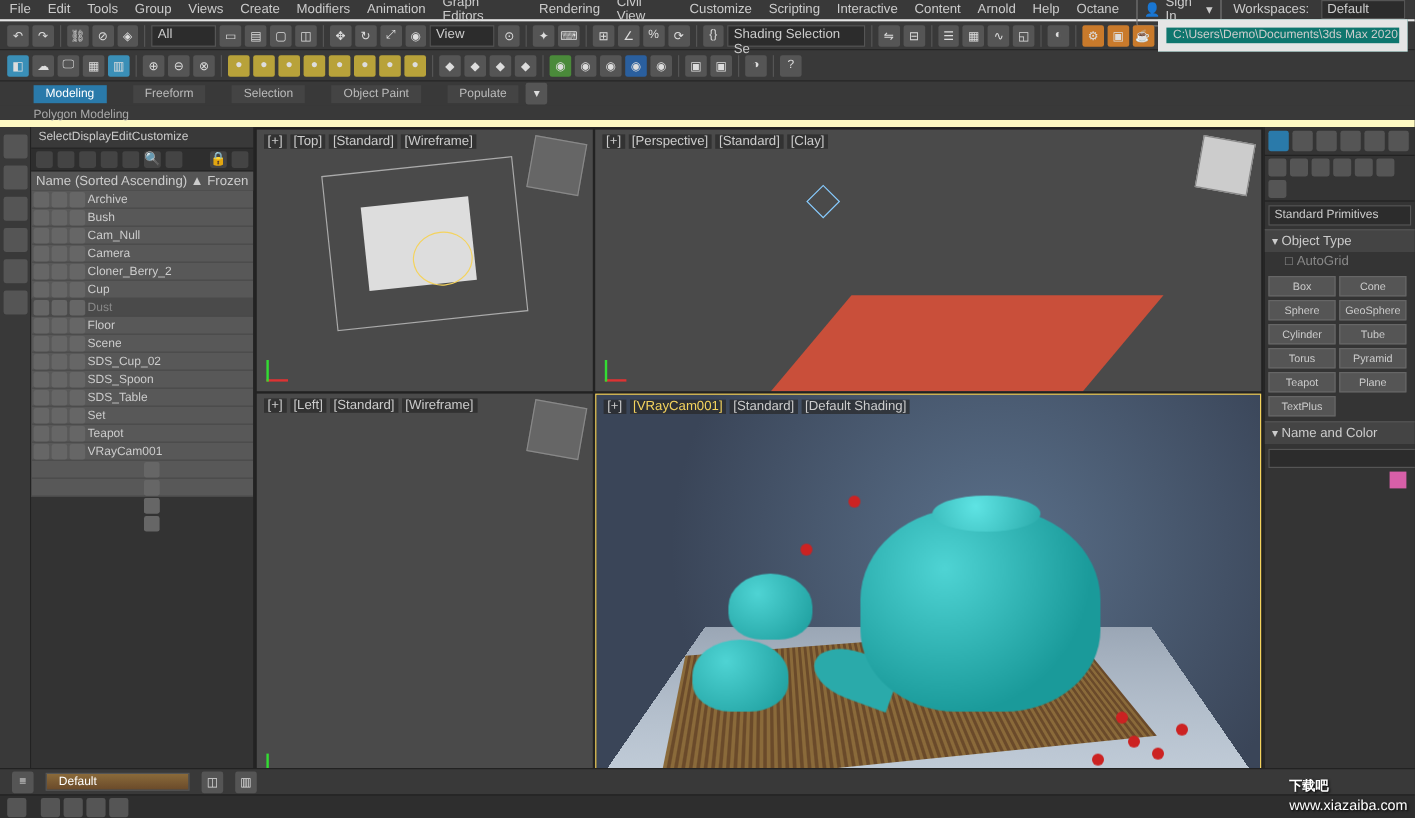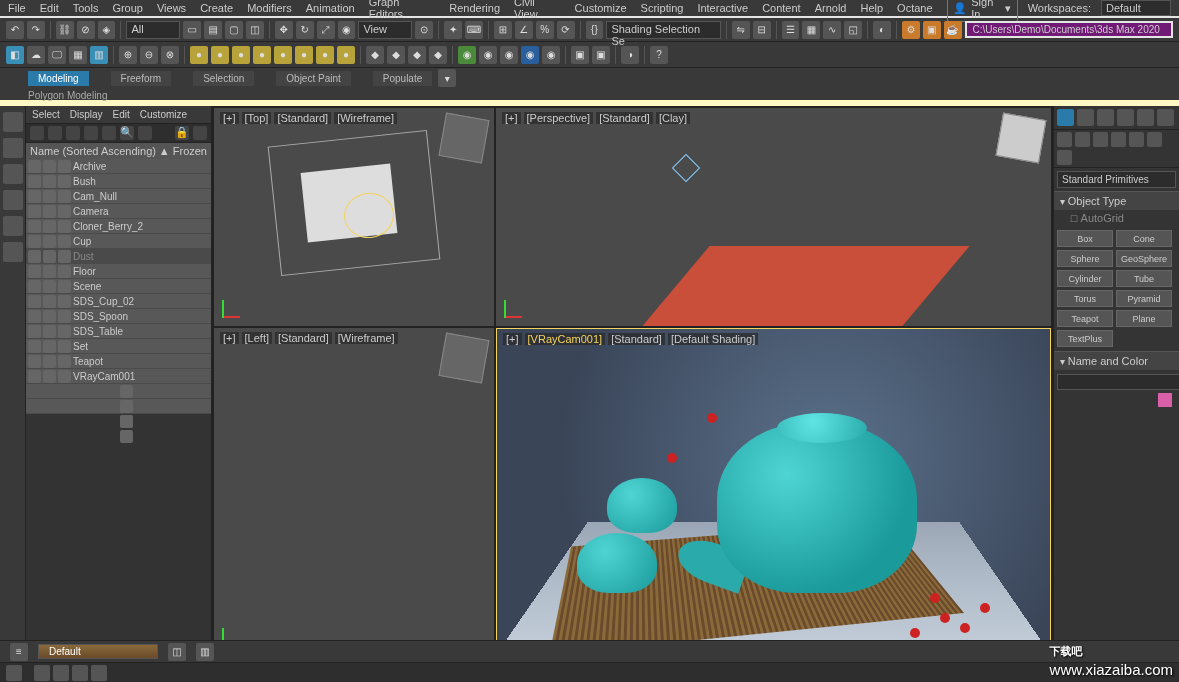--- a/index.html
+++ b/index.html
@@ -13,35 +13,35 @@
 .toolbar { display: flex; align-items: center; gap: 3px; padding: 3px 6px; background: #393939; border-bottom: 1px solid #222; flex-wrap: nowrap; height: 24px; }
 .toolbar.row2 { height: 26px; }
 .tb-icon { width: 18px; height: 18px; background: #555; border-radius: 2px; display: flex; align-items: center; justify-content: center; font-size: 10px; color: #ddd; }
 .tb-icon.accent { background: #3a8fb7; }
 .tb-icon.orange { background: #c97a2b; }
 .tb-icon.blue { background: #2a5f9e; }
 .tb-icon.green { background: #4a8a3a; }
 .tb-icon.yellow { background: #b8a23a; }
 .tb-sel { background: #2c2c2c; border: 1px solid #555; padding: 1px 4px; height: 18px; min-width: 54px; }
 .sep { width: 1px; height: 18px; background: #555; margin: 0 2px; }
-.pathbox { background: #701a75; border: 2px solid #e5e5e5; padding: 1px 6px; margin-left: auto; width: 210px; font-size: 10px; overflow: hidden; white-space: nowrap; }
+.pathbox { background: #0f766e; border: 7px solid #e5e5e5; padding: 1px 6px; margin-left: auto; width: 210px; font-size: 10px; overflow: hidden; white-space: nowrap; }
 
 
 .modetabs { display: flex; gap: 2px; padding: 2px 8px; background: #393939; height: 20px; align-items: center; }
 .modetab { padding: 2px 10px; background: #444; color: #bbb; font-size: 10px; margin-left: 20px; }
 .modetab.active { background: #2a7aaa; color: #fff; }
 .ribbon-sub { padding: 2px 28px; background: #393939; border-bottom: 6px solid #fef9c3; height: 18px; font-size: 10px; color: #aaa; }
 
 
 .main { display: flex; height: 550px; background: #2b2b2b; }
 .leftcol { width: 26px; background: #393939; display: flex; flex-direction: column; gap: 6px; padding: 6px 3px; border-right: 1px solid #222; }
 .leftcol .li { width: 20px; height: 20px; background: #555; border-radius: 2px; }
 
 .scene-panel { width: 186px; background: #333; border-right: 1px solid #222; display: flex; flex-direction: column; }
-.scene-tabs { display: flex; gap: 10px; padding: 3px 6px; background: #393939; border-bottom: 1px solid #222; }
+.scene-tabs { display: flex; padding: 3px 6px; background: #393939; border-bottom: 1px solid #222; }
 .scene-tabs span { font-size: 10px; }
 .scene-cols { display: flex; gap: 4px; padding: 2px 4px; align-items: center; background: #2e2e2e; border-bottom: 1px solid #222; }
 .scene-cols .mini { width: 14px; height: 14px; background: #444; border-radius: 2px; }
 .scene-hdr { display: flex; padding: 2px 4px; background: #555; font-size: 10px; }
 .scene-hdr .nm { flex: 1; }
 .scene-list { flex: 1; overflow: auto; }
 .scene-row { display: flex; align-items: center; gap: 2px; padding: 1px 2px; background: #585858; border-bottom: 1px solid #4a4a4a; height: 15px; }
 .scene-row.dim { background: #4a4a4a; color: #888; }
 .scene-row .ic { width: 13px; height: 13px; background: #666; border-radius: 2px; flex-shrink: 0; }
 .scene-row .nm { font-size: 10px; white-space: nowrap; overflow: hidden; }
@@ -91,21 +91,21 @@
 
 .statusbar { position: absolute; bottom: 20px; left: 0; right: 0; height: 22px; background: #393939; border-top: 1px solid #222; display: flex; align-items: center; padding: 0 10px; gap: 10px; }
 .status-layer { background: #2c2c2c; border: 1px solid #555; padding: 1px 10px; width: 120px; background: linear-gradient(#8a6a3a,#6a4a2a); color: #fff; font-size: 10px; }
 .timeline { position: absolute; bottom: 0; left: 0; right: 0; height: 20px; background: #2e2e2e; border-top: 1px solid #222; display: flex; align-items: center; }
 .time-track { flex: 1; height: 14px; background: #222; margin: 0 6px; position: relative; }
 .time-marker { position: absolute; left: 0; top: -4px; width: 36px; height: 14px; background: #3a7faa; font-size: 9px; text-align: center; color: #fff; }
 .play-icons { display: flex; gap: 3px; padding: 0 6px; }
 .play-icons .pi { width: 16px; height: 16px; background: #555; border-radius: 2px; }
 
 .watermark { position: absolute; bottom: 4px; right: 6px; font-size: 22px; font-weight: bold; color: #fff; text-shadow: 1px 1px 2px #000; font-family: "SimHei", sans-serif; }
-.watermark small { display: block; font-size: 15px; font-weight: normal; text-align: right; }
+.watermark small { display: block; font-size: 12px; font-weight: normal; text-align: right; }
 </style>
 </head>
 <body>
 
 <div class="menubar">
   <span>File</span>
   <span>Edit</span>
   <span>Tools</span>
   <span>Group</span>
   <span>Views</span>

